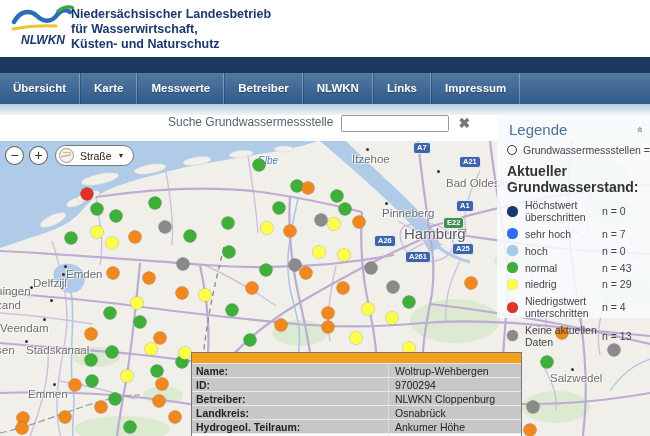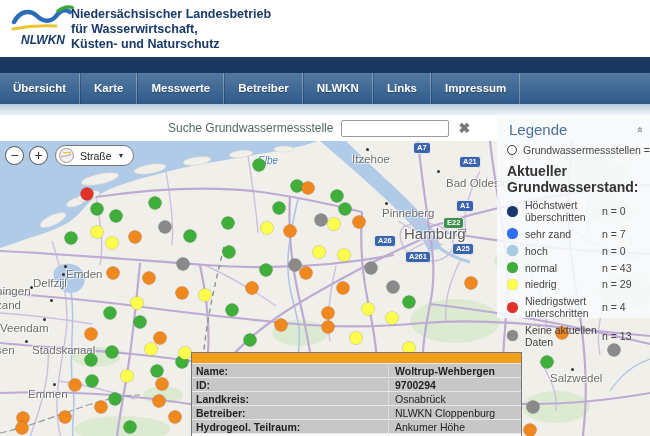--- a/index.html
+++ b/index.html
@@ -19,21 +19,21 @@
        background:linear-gradient(#53799f,#2f5a8b);}
   .nav-item{padding:0 13px;line-height:31px;color:#fff;font-size:11.5px;font-weight:bold;
        border-right:1px solid rgba(255,255,255,.28);border-left:1px solid rgba(10,40,80,.35);
        cursor:pointer;text-shadow:0 1px 1px rgba(0,0,0,.35);}
   .nav-item:first-child{border-left:none;}
   .substrip{position:absolute;top:104px;left:0;width:650px;height:11px;
        background:linear-gradient(#b6ccdc,#eff5f8);}
 
   
   .searchrow{position:absolute;top:115px;left:0;width:497px;height:26px;background:#fff;
-       display:flex;align-items:center;}
+       display:flex;align-items:flex-start;}
   .search-label{margin-left:168px;font-size:12px;color:#566;}
   .search-input{margin-left:8px;width:100px;height:15px;border:1px solid #9a9a9a;
        border-radius:2px;font-size:11px;padding:0 3px;}
   .clear-icon{margin-left:9px;color:#777;font-weight:bold;font-size:14px;cursor:pointer;}
 
   
   .map{position:absolute;top:141px;left:0;width:650px;height:295px;background:#f1efe9;overflow:hidden;}
   .map svg.base{position:absolute;left:0;top:0;}
   .dot{position:absolute;width:13px;height:13px;border-radius:50%;
        transform:translate(-50%,-50%);box-shadow:0 0 1px rgba(0,0,0,.45);cursor:pointer;z-index:5;}
@@ -76,21 +76,21 @@
 
   
   .tooltip{position:absolute;left:191px;top:211px;width:331px;height:85px;z-index:20;
        border:1px solid #777;border-bottom:none;background:#fff;overflow:hidden;box-sizing:border-box;}
   .tt-header{height:10px;background:#f5a01d;}
   .tt-row{display:flex;height:13px;background:#c7c7c7;border-top:1px solid #e9e9e9;
        align-items:center;font-size:10.5px;color:#222;}
   .tt-row:last-child{background:#fcfcfc;}
   .tt-label{width:196px;padding-left:4px;font-weight:bold;box-sizing:border-box;}
   .tt-value{flex:1;padding-left:6px;border-left:1px solid #dcdcdc;}
-  .tt-value.bold{font-weight:bold;}
+  .tt-value.bold{font-weight:normal;}
 </style>
 </head>
 <body>
 
 <div class="app">
 
   <div class="header">
     <svg class="logo" width="64" height="48" viewBox="0 0 64 48">
       <path d="M3,24 C18,21 31,20 46,21" stroke="#ecc52e" stroke-width="3" fill="none" stroke-linecap="round"></path>
       <path d="M4,17 C10,6 20,4 27,11 C33,17 41,18 47,10 C51,5 56,4 60,7" stroke="#2b6cb8" stroke-width="4.5" fill="none" stroke-linecap="round"></path>
@@ -230,21 +230,21 @@
         <div class="maplabel city" style="left: 352px; top: 12px;">Itzehoe</div>
         <div class="maplabel city" style="left: 446px; top: 36px;">Bad Oldesloe</div>
         <div class="maplabel city" style="left: 382px; top: 66px;">Pinneberg</div>
         <div class="maplabel big-city" style="left: 404px; top: 84px;">Hamburg</div>
         <div class="maplabel city" style="left: 66px; top: 127px;">Emden</div>
         <div class="maplabel city" style="left: 33px; top: 136px;">Delfzijl</div>
         <div class="maplabel city" style="left: -4px; top: 144px;">hingen</div>
         <div class="maplabel city" style="left: -4px; top: 158px;">zand</div>
         <div class="maplabel city" style="left: 0px; top: 181px;">Veendam</div>
         <div class="maplabel city" style="left: -4px; top: 203px;">sen</div>
-        <div class="maplabel city" style="left: 32px; top: 203px;">Stadskanaal</div>
+        <div class="maplabel city" style="left: 26px; top: 203px;">Stadskanaal</div>
         <div class="maplabel city" style="left: 28px; top: 247px;">Emmen</div>
         <div class="maplabel city" style="left: 550px; top: 231px;">Salzwedel</div>
       </div>
     <div id="badges">
         <div class="badge" style="left: 413px; top: 1px;">A7</div>
         <div class="badge" style="left: 459px; top: 15px;">A21</div>
         <div class="badge" style="left: 456px; top: 59px;">A1</div>
         <div class="badge green" style="left: 443px; top: 76px;">E22</div>
         <div class="badge" style="left: 374px; top: 94px;">A26</div>
         <div class="badge" style="left: 452px; top: 102px;">A25</div>
@@ -346,26 +346,26 @@
       <div id="tt-rows">
           <div class="tt-row">
             <div class="tt-label">Name:</div>
             <div class="tt-value bold">Woltrup-Wehbergen</div>
           </div>
           <div class="tt-row">
             <div class="tt-label">ID:</div>
             <div class="tt-value bold">9700294</div>
           </div>
           <div class="tt-row">
+            <div class="tt-label">Betreiber:</div>
+            <div class="tt-value">NLWKN Cloppenburg</div>
+          </div>
+          <div class="tt-row">
             <div class="tt-label">Landkreis:</div>
             <div class="tt-value">Osnabrück</div>
-          </div>
-          <div class="tt-row">
-            <div class="tt-label">Betreiber:</div>
-            <div class="tt-value">NLWKN Cloppenburg</div>
           </div>
           <div class="tt-row">
             <div class="tt-label">Hydrogeol. Teilraum:</div>
             <div class="tt-value">Ankumer Höhe</div>
           </div>
           <div class="tt-row">
             <div class="tt-label">Datum:</div>
             <div class="tt-value">08.09.2025</div>
           </div>
         </div>
@@ -384,21 +384,21 @@
     </div>
     <div class="legend-section">Aktueller Grundwasserstand:</div>
     <div id="legend-items">
         <div class="legend-row">
           <div class="l-dot" style="background: rgb(23, 56, 110);"></div>
           <div class="l-label">Höchstwert überschritten</div>
           <div class="l-count">n = 0</div>
         </div>
         <div class="legend-row">
           <div class="l-dot" style="background: rgb(46, 109, 246);"></div>
-          <div class="l-label">sehr zand</div>
+          <div class="l-label">sehr hoch</div>
           <div class="l-count">n = 7</div>
         </div>
         <div class="legend-row">
           <div class="l-dot" style="background: rgb(166, 203, 227);"></div>
           <div class="l-label">hoch</div>
           <div class="l-count">n = 0</div>
         </div>
         <div class="legend-row">
           <div class="l-dot" style="background: rgb(63, 174, 59);"></div>
           <div class="l-label">normal</div>

